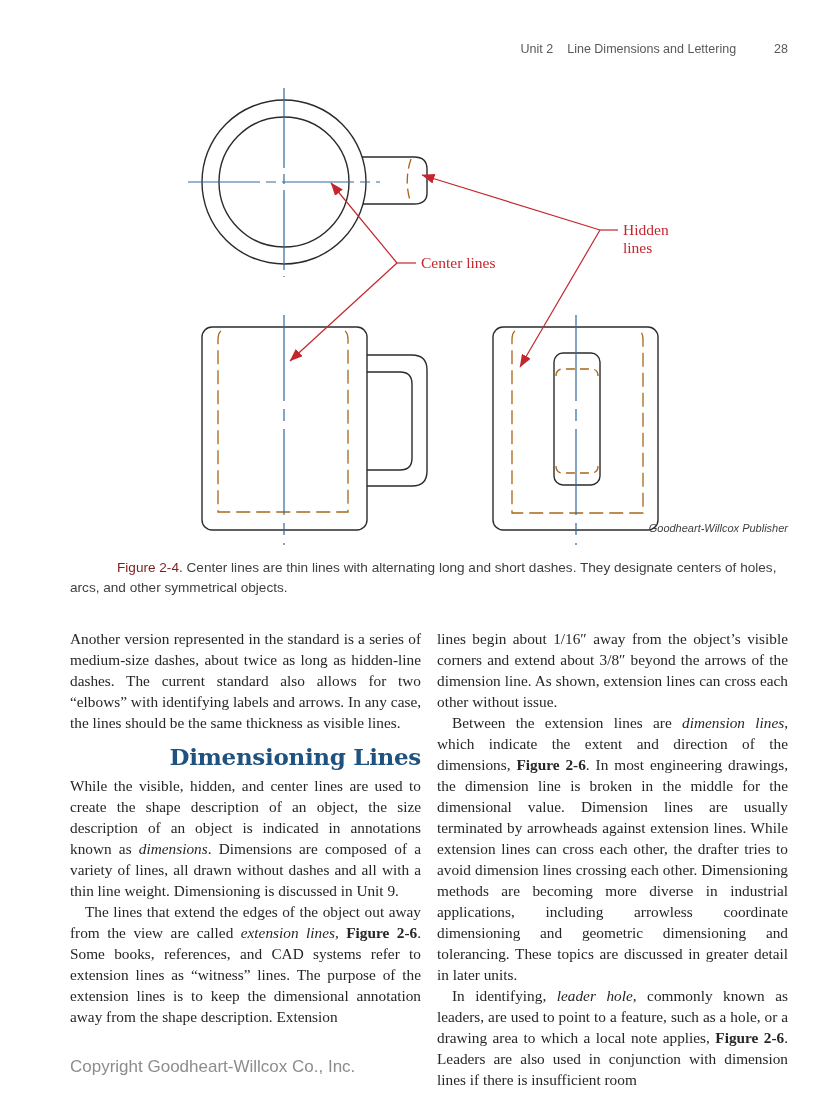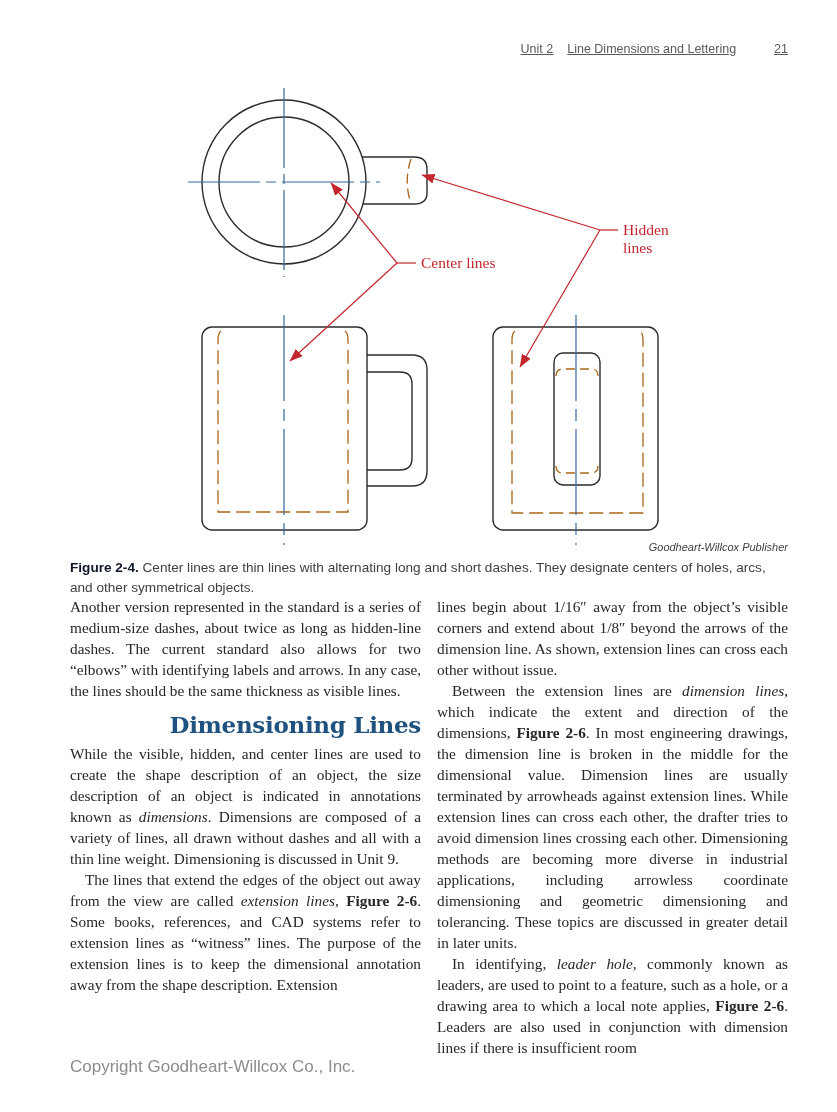--- a/index.html
+++ b/index.html
@@ -2,38 +2,38 @@
 <html><head>
 <meta charset="utf-8">
 <style>
   html,body{margin:0;padding:0;background:#ffffff;}
   body{width:837px;height:1112px;position:relative;overflow:hidden;
        font-family:"Liberation Serif",serif;color:#262626;}
 
   
   .running-head{position:absolute;top:42px;left:0;width:788px;
     display:flex;justify-content:flex-end;align-items:center;
-    font-family:"Liberation Sans",sans-serif;font-size:12.5px;color:#58595b;text-decoration:underline;}
+    font-family:"Liberation Sans",sans-serif;font-size:12.5px;color:#58595b;}
   .running-head .unit{margin-right:14px;}
   .running-head .pagenum{margin-left:38px;}
 
   
   .figure-svg{position:absolute;left:0;top:85px;}
 
-  .credit{position:absolute;top:541px;right:49px;
+  .credit{position:absolute;top:522px;right:49px;
     font-family:"Liberation Sans",sans-serif;font-style:italic;
     font-size:11px;color:#3f3f41;}
 
   .caption{position:absolute;left:70px;top:558px;width:720px;
     font-family:"Liberation Sans",sans-serif;font-size:13.6px;
     line-height:20px;color:#404042;}
-  .caption .cap-label{font-weight:bold;color:#0f172a;}
+  .caption .cap-label{font-weight:normal;color:#7f1d1d;margin-left:47px;}
 
   
-  .columns{position:absolute;left:70px;top:596px;width:719px;
+  .columns{position:absolute;left:70px;top:628px;width:719px;
     display:flex;gap:16px;}
   .col{width:351px;text-align:justify;}
   .body-para{margin:0;font-size:15.3px;line-height:21px;}
   .body-para.indent{text-indent:15px;}
   .rs-bi{font-weight:normal;font-style:italic;}
   .rs-b{font-weight:bold;}
   .col-heading{margin:11px 0 6px 0;font-family:"DejaVu Serif",serif;
     font-weight:bold;font-size:23px;line-height:25px;color:#1f527f;
     text-align:right;letter-spacing:-0.3px;}
 
@@ -41,21 +41,21 @@
     font-family:"Liberation Sans",sans-serif;font-size:17px;color:#8a8c8e;}
 
   .callout-text{font-family:"Liberation Serif",serif;font-size:15.5px;fill:#c4262e;}
 </style>
 </head>
 <body>
 
 <div class="running-head">
   <span class="unit">Unit 2</span>
   <span class="chapter">Line Dimensions and Lettering</span>
-  <span class="pagenum">21</span>
+  <span class="pagenum">28</span>
 </div>
 
 <svg class="figure-svg" width="837" height="470" viewBox="0 85 837 470" xmlns="http://www.w3.org/2000/svg">
   <defs>
     <marker id="arrow" markerUnits="userSpaceOnUse" markerWidth="14" markerHeight="10" refX="12.5" refY="5" orient="auto">
       <path d="M0,0 L13,5 L0,10 Z" fill="#c4262e"></path>
     </marker>
   </defs>
 
   <g fill="none" stroke="#2b2b2b" stroke-width="1.4">
@@ -107,19 +107,19 @@
 </div>
 
 <div class="columns">
   <div class="col">
       <p class="body-para"><span>Another version represented in the standard is a series of medium-size dashes, about twice as long as hidden-line dashes. The current standard also allows for two “elbows” with identifying labels and arrows. In any case, the lines should be the same thickness as visible lines.</span></p>
       <h2 class="col-heading">Dimensioning Lines</h2>
       <p class="body-para"><span>While the visible, hidden, and center lines are used to create the shape description of an object, the size description of an object is indicated in annotations known as </span><span class="rs-bi">dimensions</span><span>. Dimensions are composed of a variety of lines, all drawn without dashes and all with a thin line weight. Dimensioning is discussed in Unit 9.</span></p>
       <p class="body-para indent"><span>The lines that extend the edges of the object out away from the view are called </span><span class="rs-bi">extension lines</span><span>, </span><span class="rs-b">Figure 2-6</span><span>. Some books, references, and CAD systems refer to extension lines as “witness” lines. The purpose of the extension lines is to keep the dimensional annotation away from the shape description. Extension</span></p>
     </div>
   <div class="col">
-      <p class="body-para"><span>lines begin about 1/16″ away from the object’s visible corners and extend about 1/8″ beyond the arrows of the dimension line. As shown, extension lines can cross each other without issue.</span></p>
+      <p class="body-para"><span>lines begin about 1/16″ away from the object’s visible corners and extend about 3/8″ beyond the arrows of the dimension line. As shown, extension lines can cross each other without issue.</span></p>
       <p class="body-para indent"><span>Between the extension lines are </span><span class="rs-bi">dimension lines</span><span>, which indicate the extent and direction of the dimensions, </span><span class="rs-b">Figure 2-6</span><span>. In most engineering drawings, the dimension line is broken in the middle for the dimensional value. Dimension lines are usually terminated by arrowheads against extension lines. While extension lines can cross each other, the drafter tries to avoid dimension lines crossing each other. Dimensioning methods are becoming more diverse in industrial applications, including arrowless coordinate dimensioning and geometric dimensioning and tolerancing. These topics are discussed in greater detail in later units.</span></p>
       <p class="body-para indent"><span>In identifying, </span><span class="rs-bi">leader hole</span><span>, commonly known as leaders, are used to point to a feature, such as a hole, or a drawing area to which a local note applies, </span><span class="rs-b">Figure 2-6</span><span>. Leaders are also used in conjunction with dimension lines if there is insufficient room</span></p>
     </div>
 </div>
 
 <div class="footer">Copyright Goodheart-Willcox Co., Inc.</div>
 
 </body></html>

